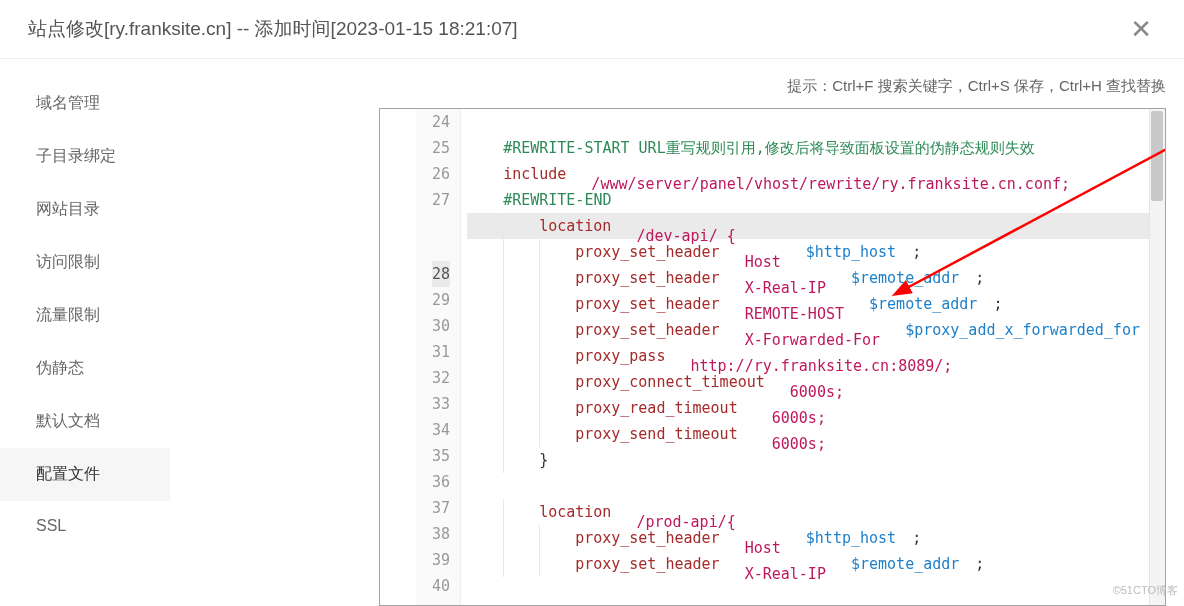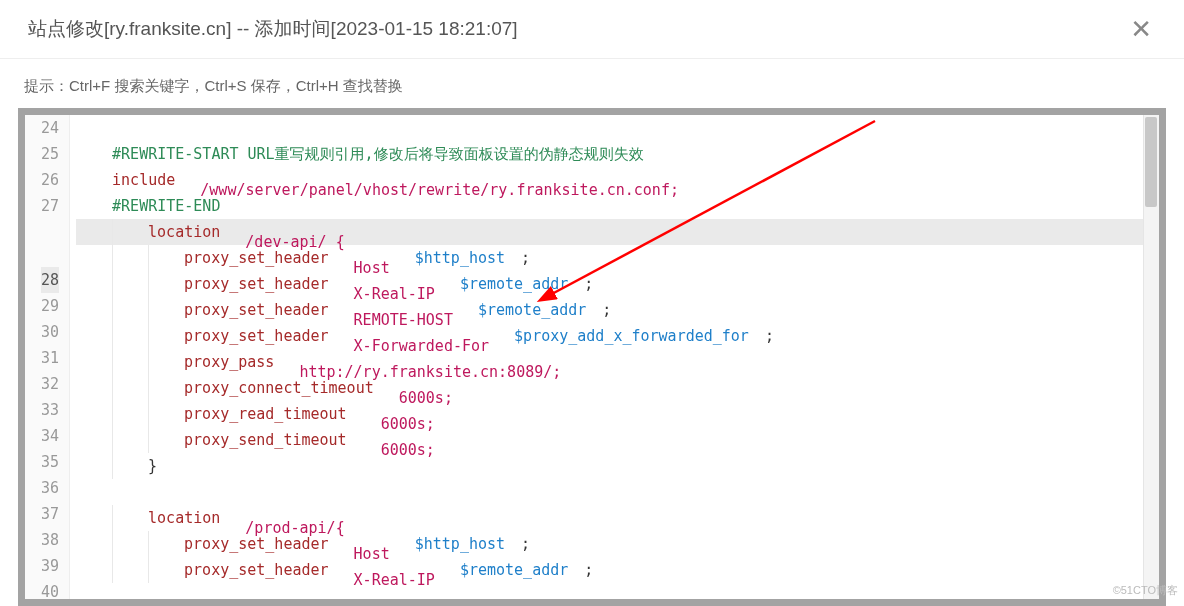--- a/index.html
+++ b/index.html
@@ -5,23 +5,23 @@
     * { margin: 0; padding: 0; box-sizing: border-box; }
     body { font-family: "Microsoft YaHei", "PingFang SC", sans-serif; background: #fff; color: #333; }
     .modal { width: 1184px; height: 606px; background: #fff; position: relative; display: flex; flex-direction: column; }
     .modal-header { padding: 16px 28px; border-bottom: 1px solid #eee; display: flex; justify-content: space-between; align-items: center; }
     .modal-title { font-size: 19px; color: #555; font-weight: 400; text-align: right; }
     .close-btn { font-size: 26px; color: #888; cursor: pointer; line-height: 1; padding: 0 4px; }
     .modal-body { flex: 1; display: flex; overflow: hidden; }
     .sidebar { width: 170px; padding-top: 18px; }
     .sidebar-item { padding: 16px 0 16px 36px; font-size: 16px; color: #666; cursor: pointer; }
     .sidebar-item.active { background: #f6f6f6; color: #333; }
-    .main { flex: 1; padding: 18px 18px 0 18px; display: flex; flex-direction: column; position: relative; }
+    .main { flex: 1; padding: 18px 18px 0 18px; display: flex; flex-direction: column; position: relative; align-items: flex-end; }
     .hint { font-size: 15px; color: #666; margin: 0 0 12px 6px; }
-    .editor-wrap { flex: 1; border: 7px solid #a3a3a3; position: relative; overflow: hidden; }
+    .editor-wrap { flex: 1; border: 1px solid #a3a3a3; position: relative; overflow: hidden; padding-left: 36px; }
     .editor { display: flex; height: 100%; font-family: "Consolas", "Monaco", monospace; font-size: 15px; line-height: 26px; }
     .gutter { background: #fafafa; text-align: right; padding: 0 10px 0 16px; color: #999; user-select: none; border-right: 1px solid #eee; }
     .gutter .ln { height: 26px; }
     .gutter .ln.hl { background: #eaeaea; color: #555; margin-top: 48px; }
     .code { flex: 1; padding-left: 6px; position: relative; white-space: pre; }
     .code-row { height: 26px; display: flex; align-items: center; gap: 16px; }
     .code-row.hl { background: #eaeaea; }
     .indent-guide { display: inline-block; border-left: 1px solid #e8e8e8; height: 26px; width: 20px; vertical-align: top; }
     .indent-guide:first-child { border-left: none; }
     .tok-comment { color: #2e8b57; }
@@ -36,20 +36,31 @@
   </style>
 </head>
 <body>
 
 <div class="modal">
   <div class="modal-header">
     <div class="modal-title">站点修改[ry.franksite.cn] -- 添加时间[2023-01-15 18:21:07]</div>
     <div class="close-btn">✕</div>
   </div>
   <div class="modal-body">
+    <div class="sidebar" id="sidebar">
+        <div class="sidebar-item">域名管理</div>
+        <div class="sidebar-item">子目录绑定</div>
+        <div class="sidebar-item">网站目录</div>
+        <div class="sidebar-item">访问限制</div>
+        <div class="sidebar-item">流量限制</div>
+        <div class="sidebar-item">伪静态</div>
+        <div class="sidebar-item">默认文档</div>
+        <div class="sidebar-item active">配置文件</div>
+        <div class="sidebar-item">SSL</div>
+      </div>
     <div class="main">
       <div class="hint">提示：Ctrl+F 搜索关键字，Ctrl+S 保存，Ctrl+H 查找替换</div>
       <div class="editor-wrap">
         <div class="editor">
           <div class="gutter" id="gutter">
               <div class="ln">24</div>
               <div class="ln">25</div>
               <div class="ln">26</div>
               <div class="ln">27</div>
               <div class="ln hl">28</div>

